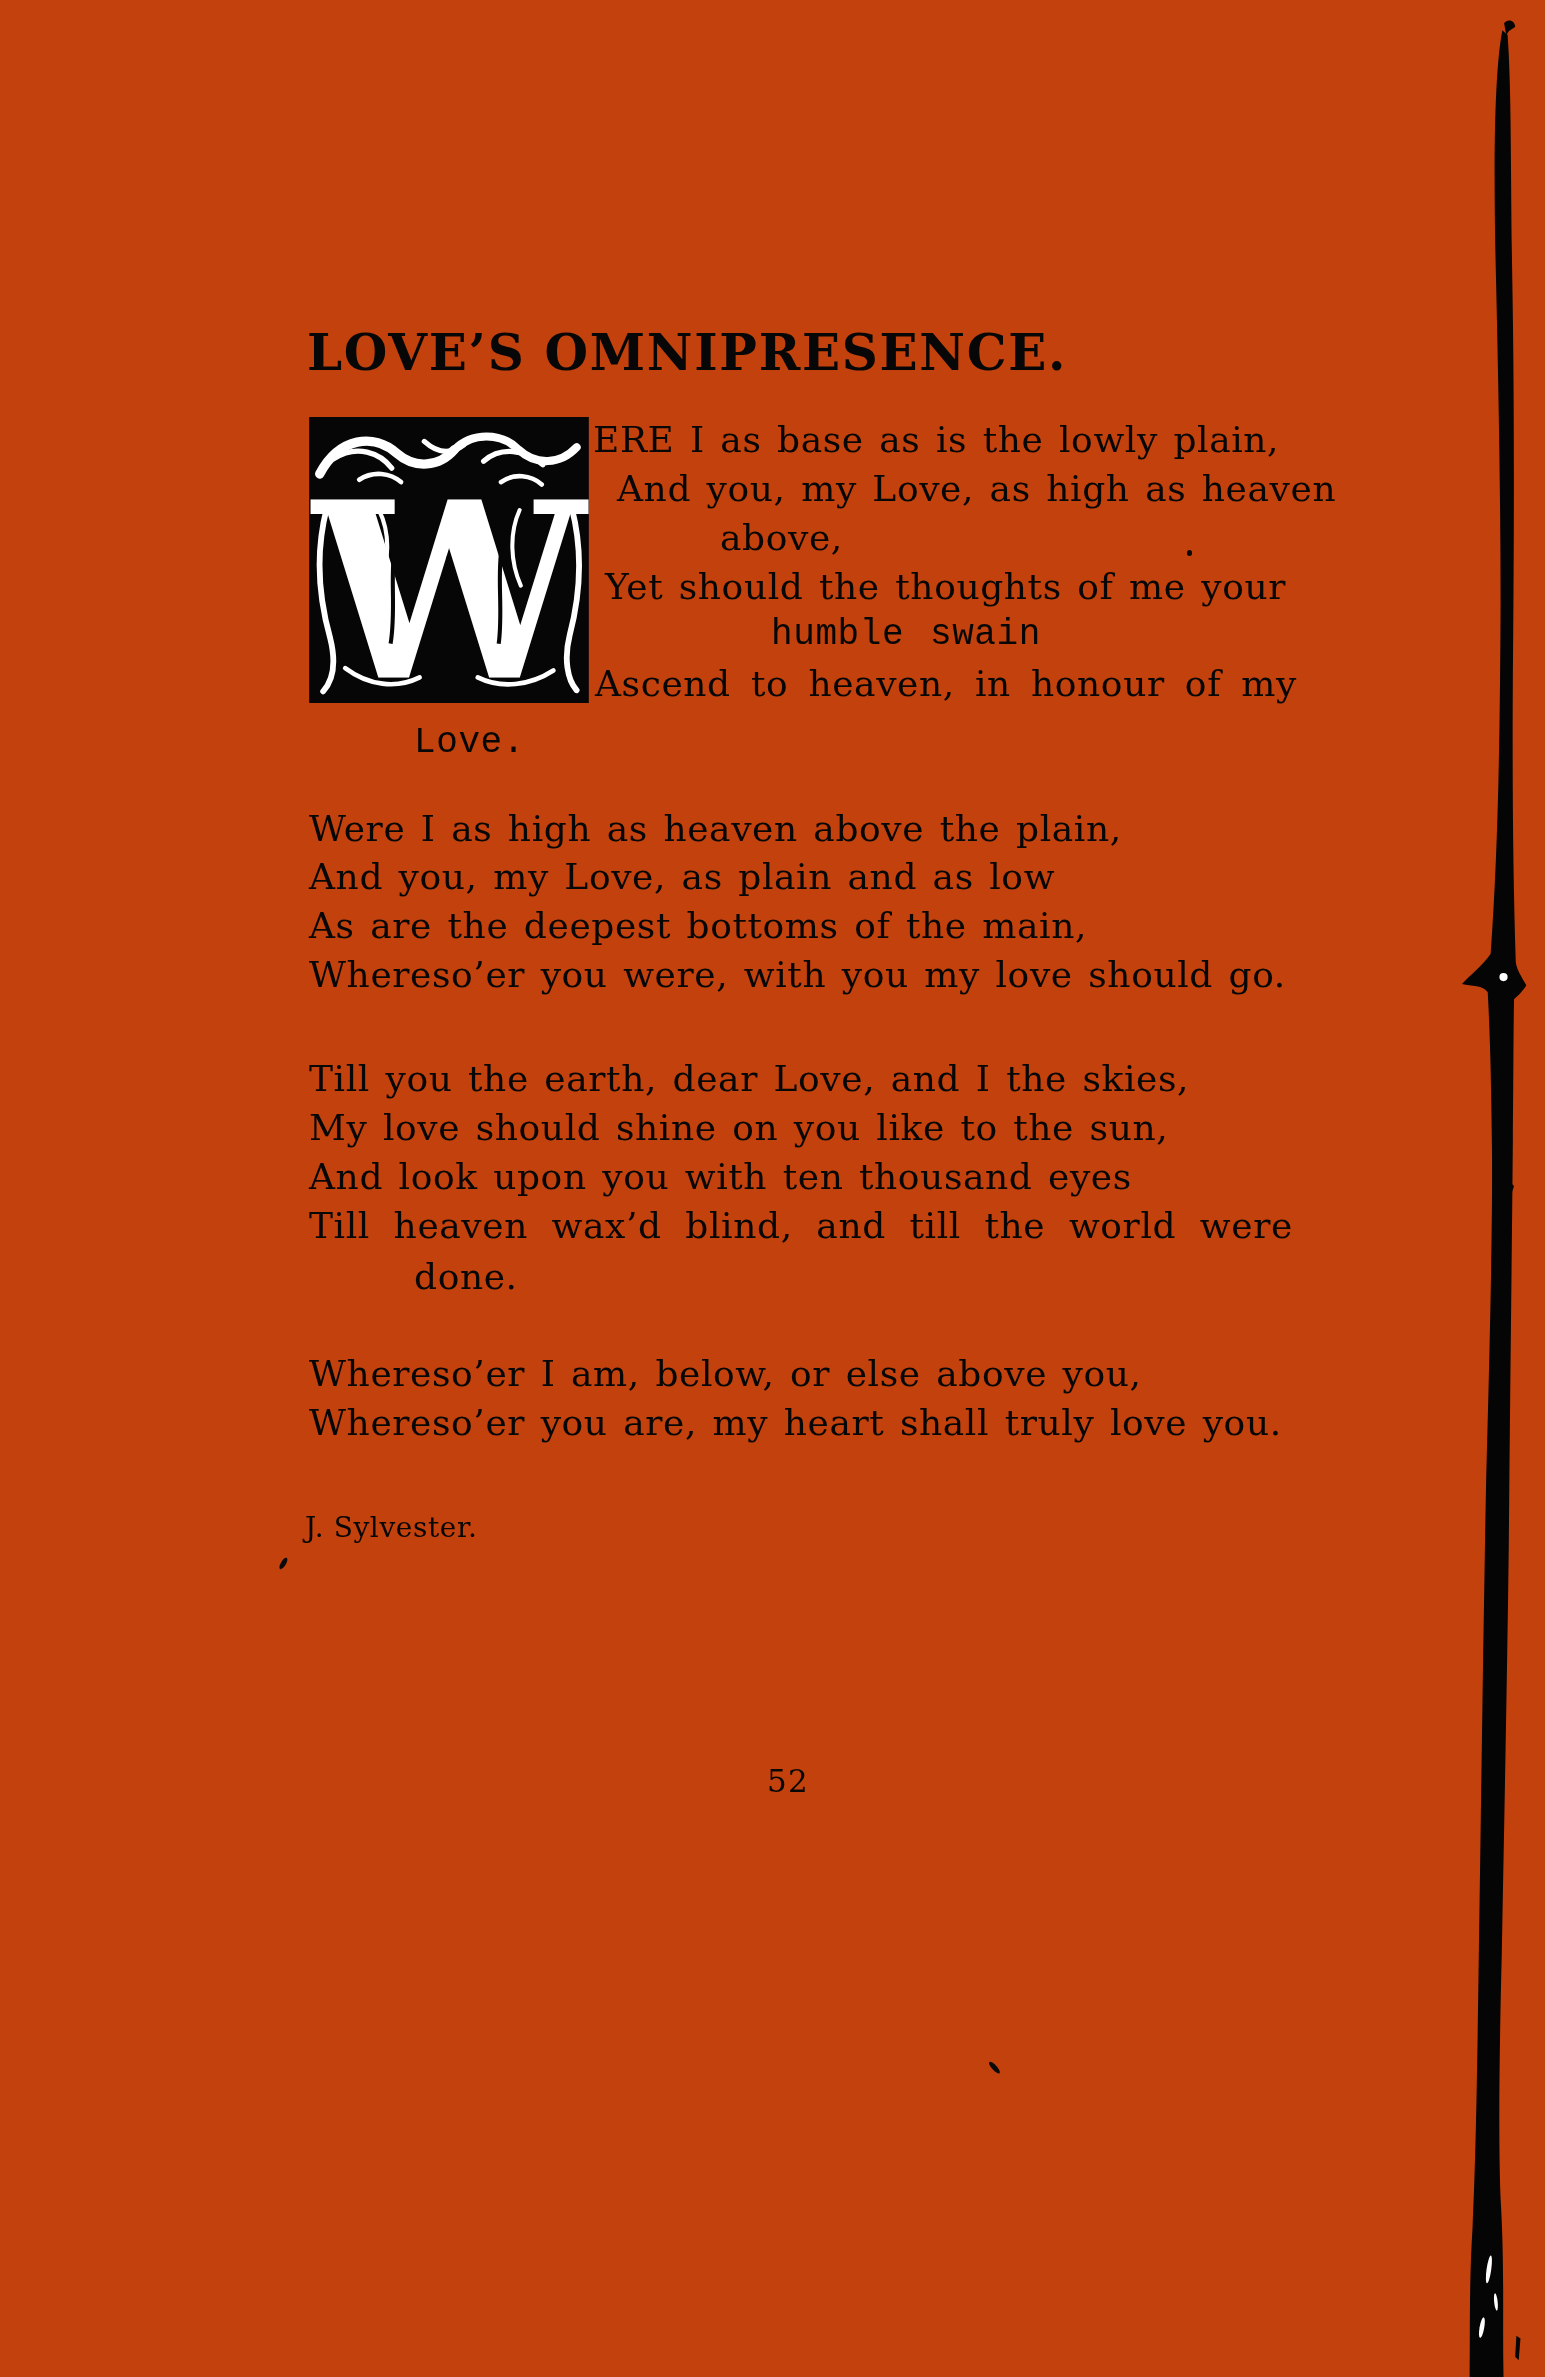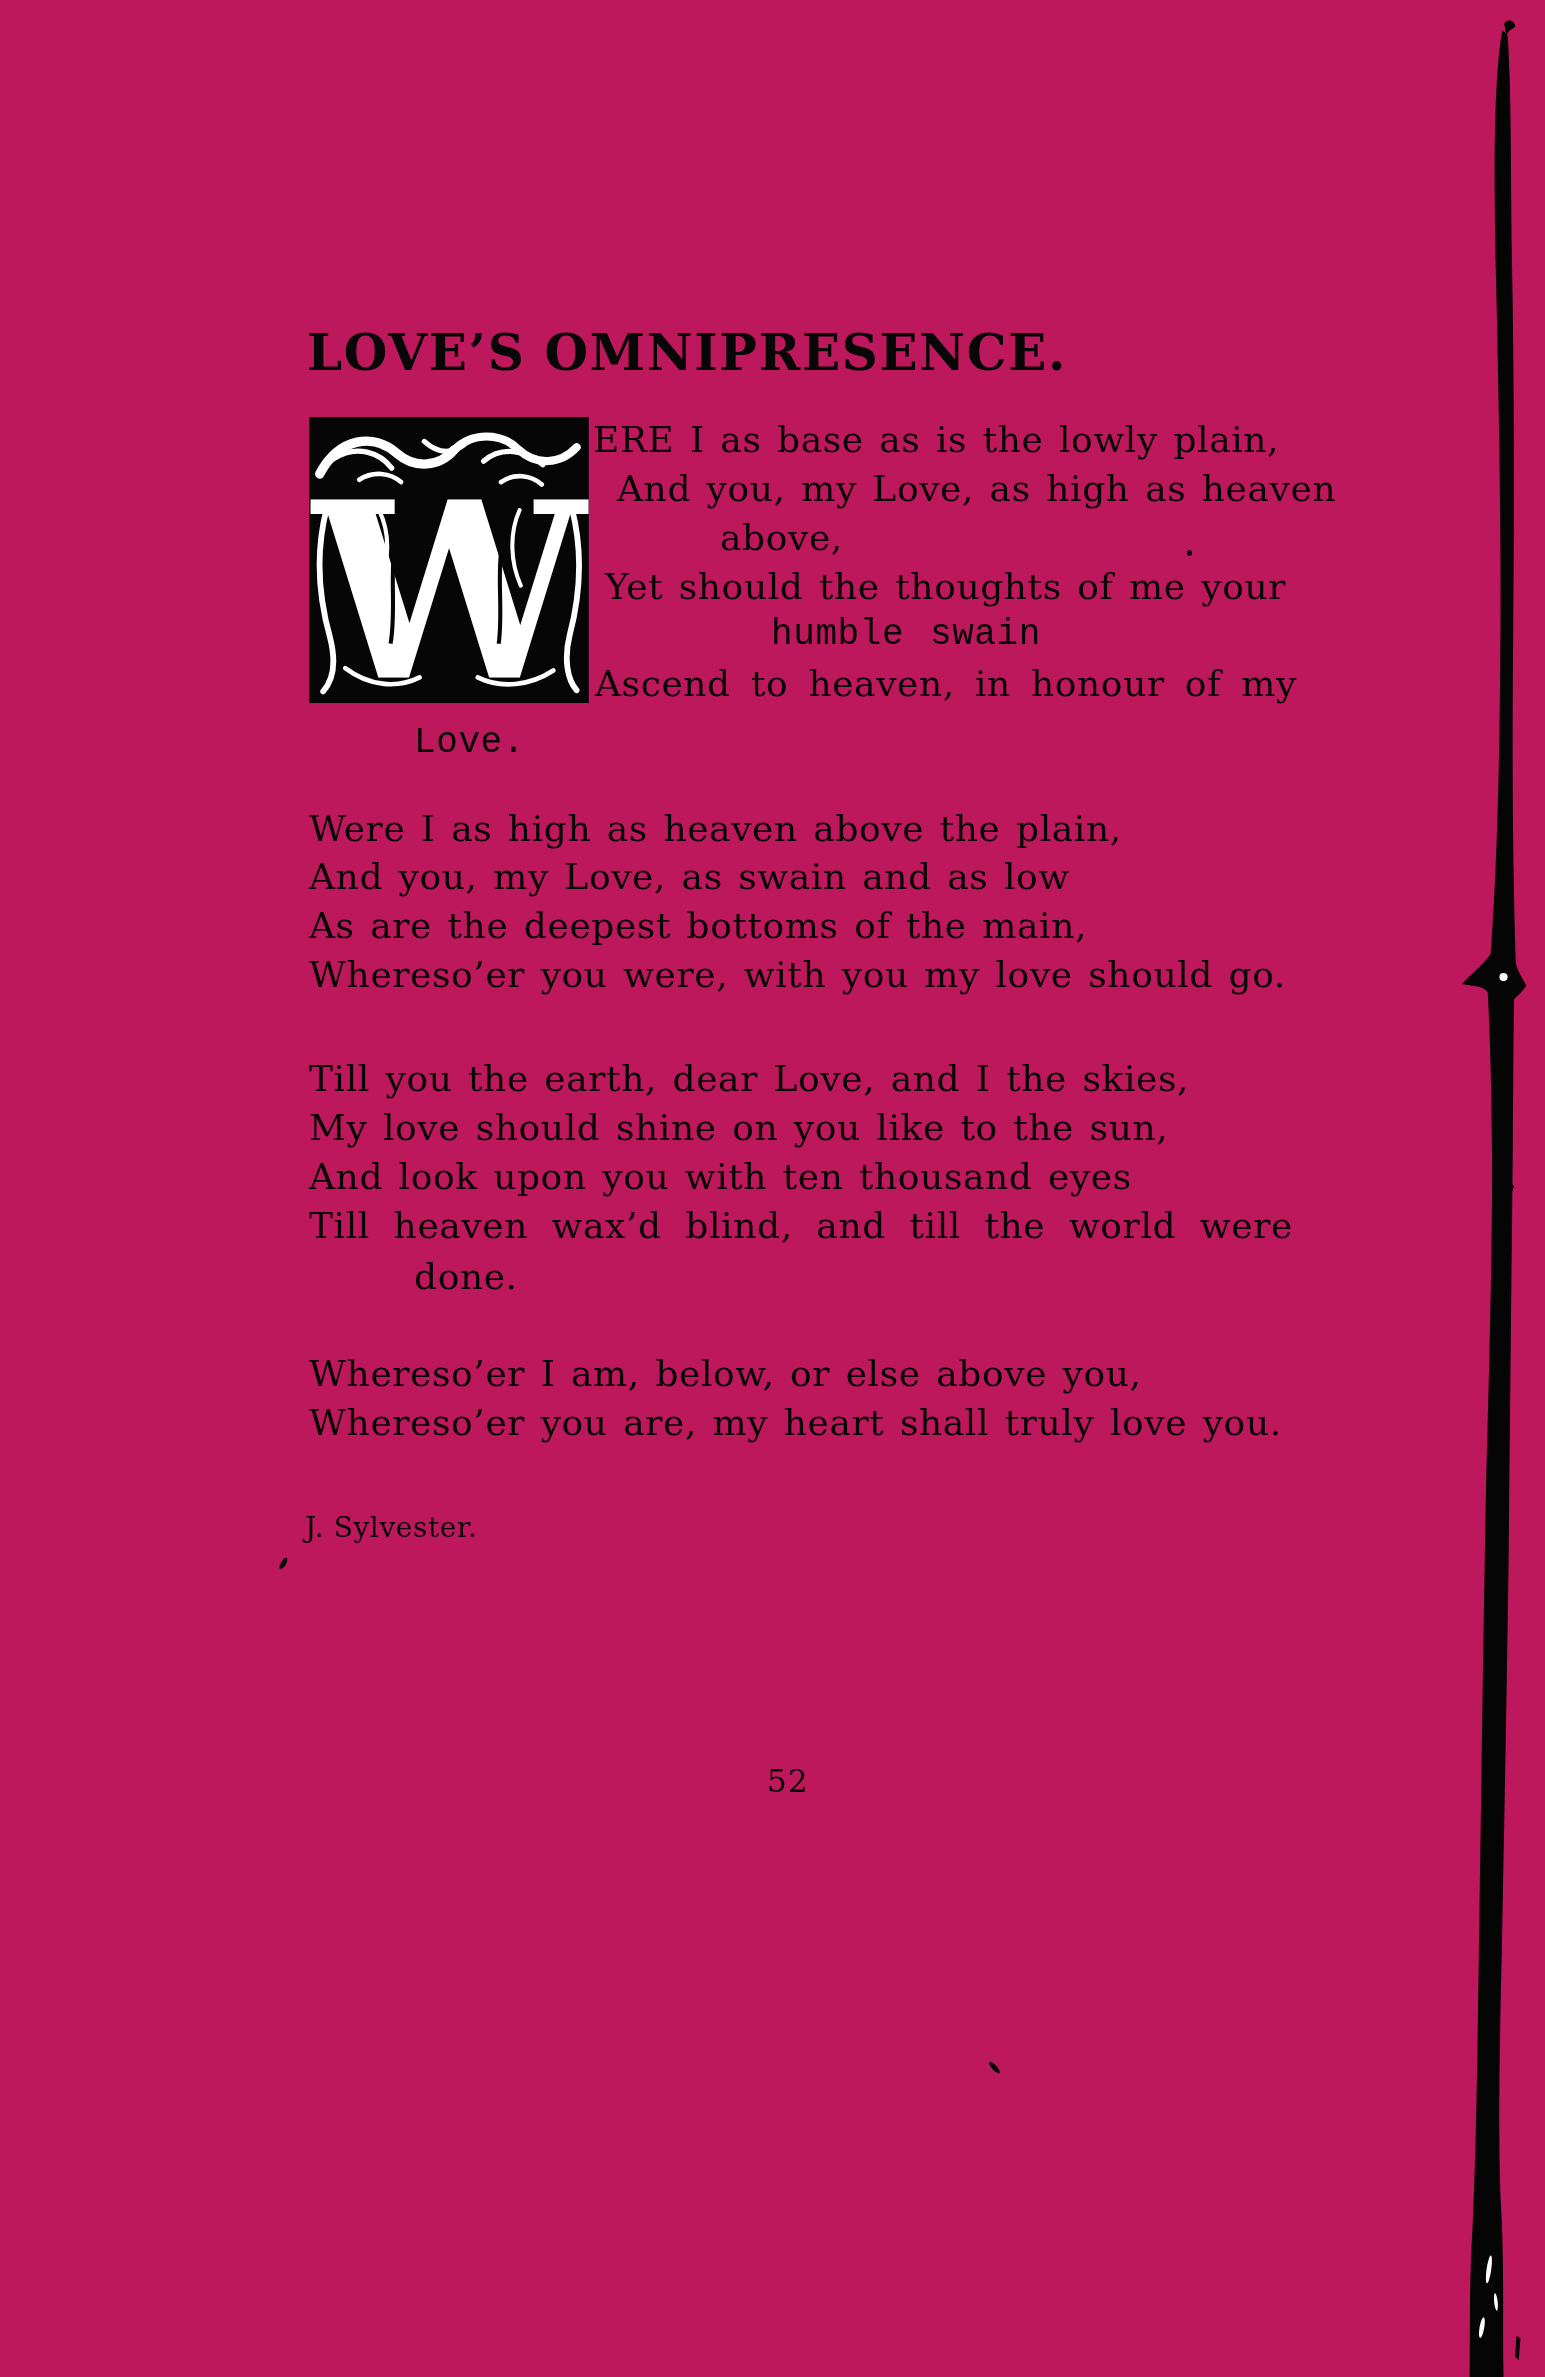--- a/index.html
+++ b/index.html
@@ -1,20 +1,20 @@
 <!DOCTYPE html>
 <html style="font-size:9.3px"><head>
 <meta charset="utf-8">
 <style>
   html,body{margin:0;padding:0;background:#ffffff;}
   #page{
     position:relative;
     width:1545px;
     height:2377px;
-    background:#be185d;
+    background:#c2410c;
     overflow:hidden;
     font-family:"DejaVu Serif", serif;
     color:#070707;
   }
   .title{
     position:absolute;
     left:307px; top:323px;
     font-size:50px;
     font-weight:bold;
     letter-spacing:1.7px;
@@ -108,21 +108,21 @@
     <div class="line" style="left:605px; top:567px;">Yet should the thoughts of me your</div>
     <div class="line" style="left:771px; top:615px;font-family:Liberation Mono, monospace;">humble swain</div>
     <div class="line spread1" style="left:595px; top:664px;">Ascend to heaven, in honour of my</div>
     <div class="line" style="left:414px; top:723px;font-family:Liberation Mono, monospace;">Love.</div>
   </div>
 
   <div class="speck overdot"></div>
 
   <div>
     <div class="line" style="left:309px; top:809px;">Were I as high as heaven above the plain,</div>
-    <div class="line" style="left:309px; top:857px;">And you, my Love, as swain and as low</div>
+    <div class="line" style="left:309px; top:857px;">And you, my Love, as plain and as low</div>
     <div class="line" style="left:309px; top:906px;">As are the deepest bottoms of the main,</div>
     <div class="line" style="left:309px; top:955px;">Whereso’er you were, with you my love should go.</div>
   </div>
 
   <div>
     <div class="line" style="left:309px; top:1059px;">Till you the earth, dear Love, and I the skies,</div>
     <div class="line" style="left:309px; top:1108px;">My love should shine on you like to the sun,</div>
     <div class="line" style="left:309px; top:1157px;">And look upon you with ten thousand eyes</div>
     <div class="line spread2" style="left:309px; top:1206px;">Till heaven wax’d blind, and till the world were</div>
     <div class="line" style="left:414px; top:1257px;">done.</div>

